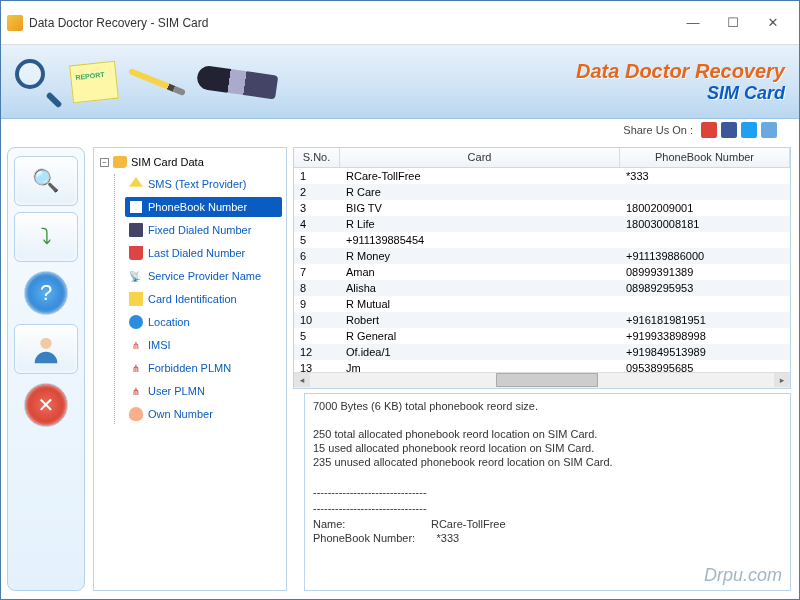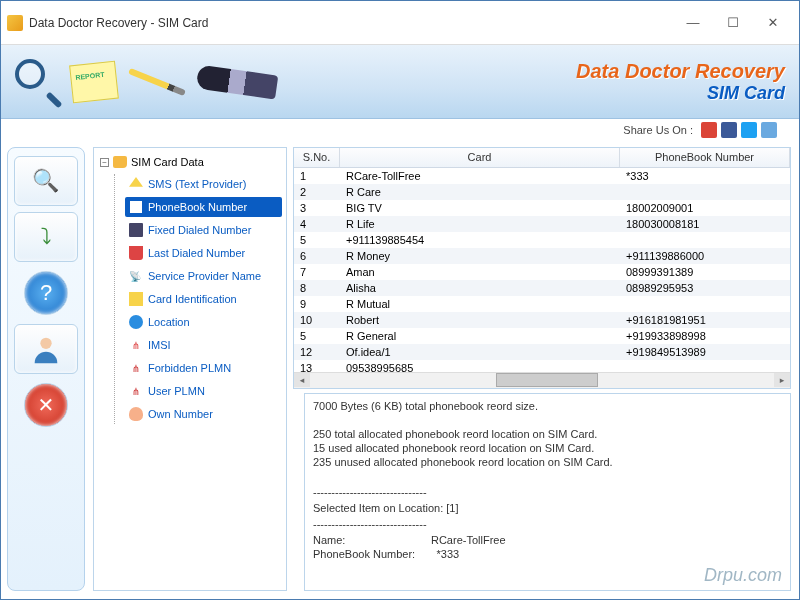--- a/index.html
+++ b/index.html
@@ -253,20 +253,21 @@
                 <div class="td c2">R General</div>
                 <div class="td c3">+919933898998</div>
               </div>
               <div class="tr">
                 <div class="td c1">12</div>
                 <div class="td c2">Of.idea/1</div>
                 <div class="td c3">+919849513989</div>
               </div>
               <div class="tr">
                 <div class="td c1">13</div>
+                <div class="td c2">Jm</div>
                 <div class="td c3">09538995685</div>
               </div>
               <div class="tr">
                 <div class="td c1">14</div>
                 <div class="td c2">BIG Cinemas</div>
                 <div class="td c3">0819598361</div>
               </div>
             </div>
           <div class="hscroll">
             <div class="arr">◂</div>
@@ -278,21 +279,20 @@
         </div>
 
         <div class="info">
           <p>7000 Bytes (6 KB) total phonebook reord size.</p>
           <p>&nbsp;</p>
           <p>250 total allocated phonebook reord location on SIM Card.</p>
           <p>15 used allocated phonebook reord location on SIM Card.</p>
           <p>235 unused allocated phonebook reord location on SIM Card.</p>
           <p>&nbsp;</p>
           <p class="sep">-------------------------------</p>
-          <p>Selected Item on Location: [1]</p>
           <p class="sep">-------------------------------</p>
           <p><span>Name:</span>&nbsp;&nbsp;&nbsp;&nbsp;&nbsp;&nbsp;&nbsp;&nbsp;&nbsp;&nbsp;&nbsp;&nbsp;&nbsp;&nbsp;&nbsp;&nbsp;&nbsp;&nbsp;&nbsp;&nbsp;&nbsp;&nbsp;&nbsp;&nbsp;&nbsp;&nbsp;&nbsp;&nbsp;<span>RCare-TollFree</span></p>
           <p><span>PhoneBook Number:</span>&nbsp;&nbsp;&nbsp;&nbsp;&nbsp;&nbsp;&nbsp;<span>*333</span></p>
           <div class="watermark">Drpu.com</div>
         </div>
 
       </div>
     </div>
   </div>
 </div>

